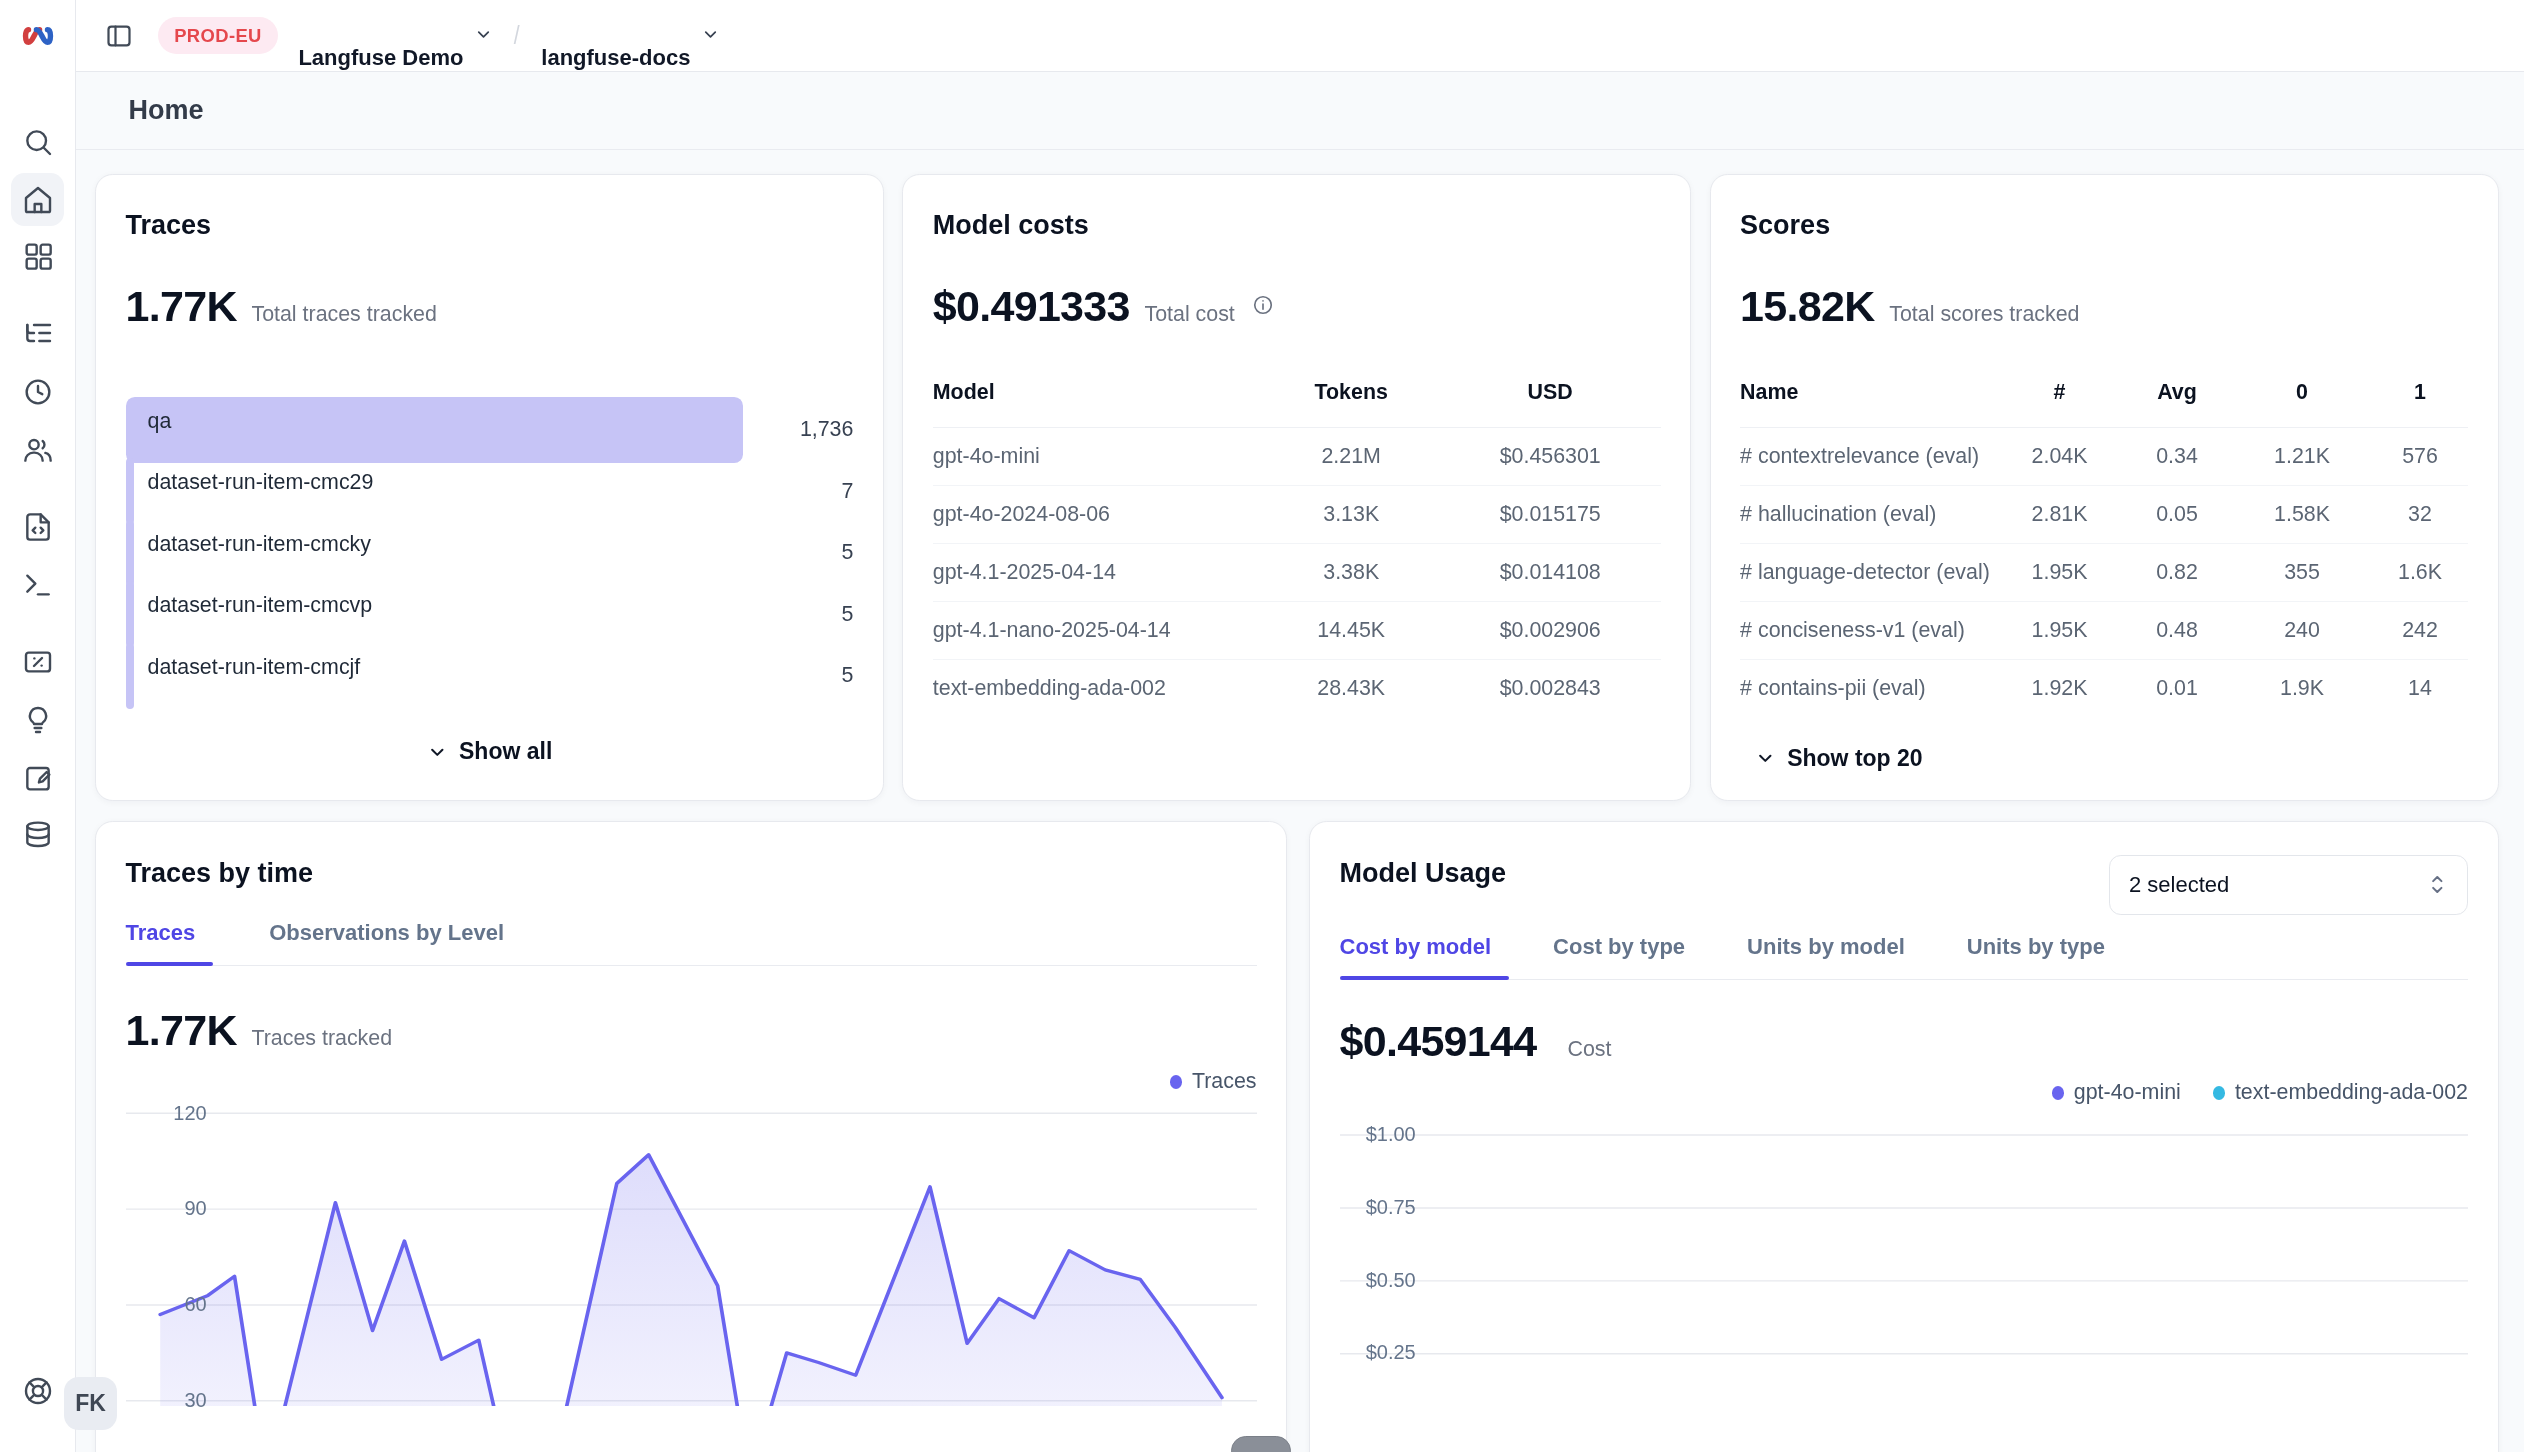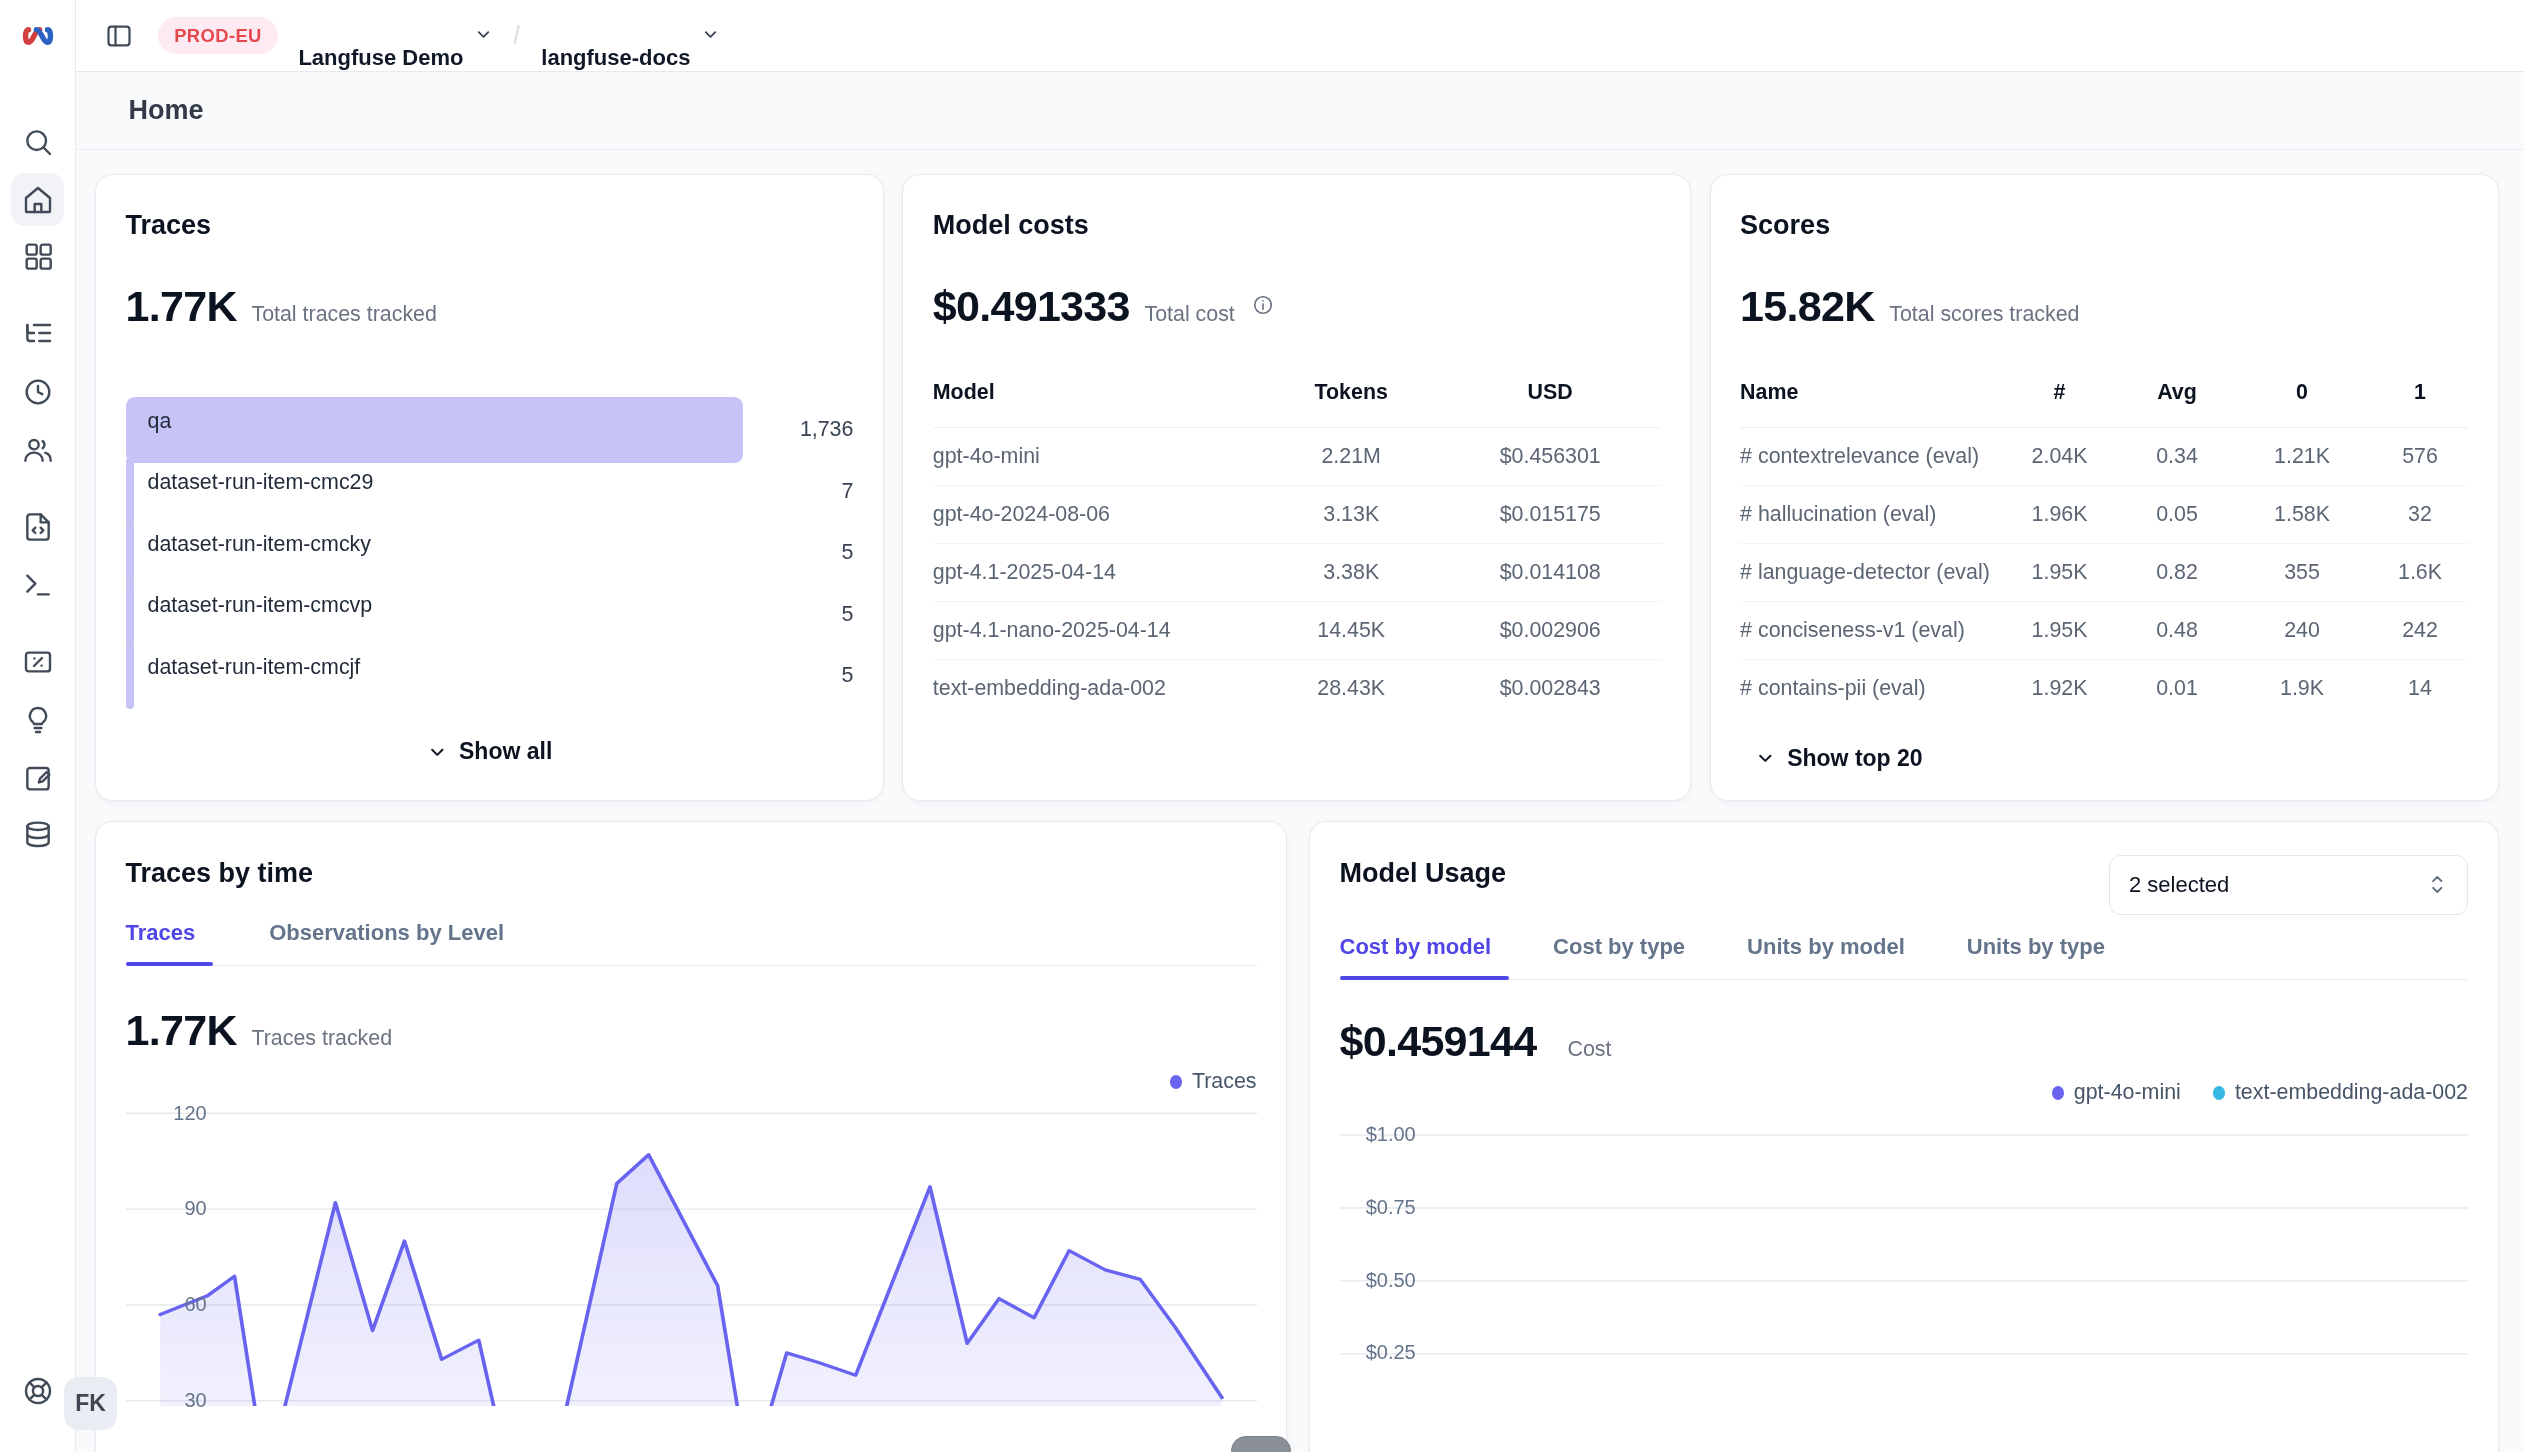--- a/index.html
+++ b/index.html
@@ -371,21 +371,21 @@
           </div>
           <div class="tr score-cols">
             <span># contextrelevance (eval)</span>
             <span class="ta-r">2.04K</span>
             <span class="ta-r">0.34</span>
             <span class="ta-r">1.21K</span>
             <span class="ta-r">576</span>
           </div>
           <div class="tr score-cols">
             <span># hallucination (eval)</span>
-            <span class="ta-r">1.96K</span>
+            <span class="ta-r">2.81K</span>
             <span class="ta-r">0.05</span>
             <span class="ta-r">1.58K</span>
             <span class="ta-r">32</span>
           </div>
           <div class="tr score-cols">
             <span># language-detector (eval)</span>
             <span class="ta-r">1.95K</span>
             <span class="ta-r">0.82</span>
             <span class="ta-r">355</span>
             <span class="ta-r">1.6K</span>

